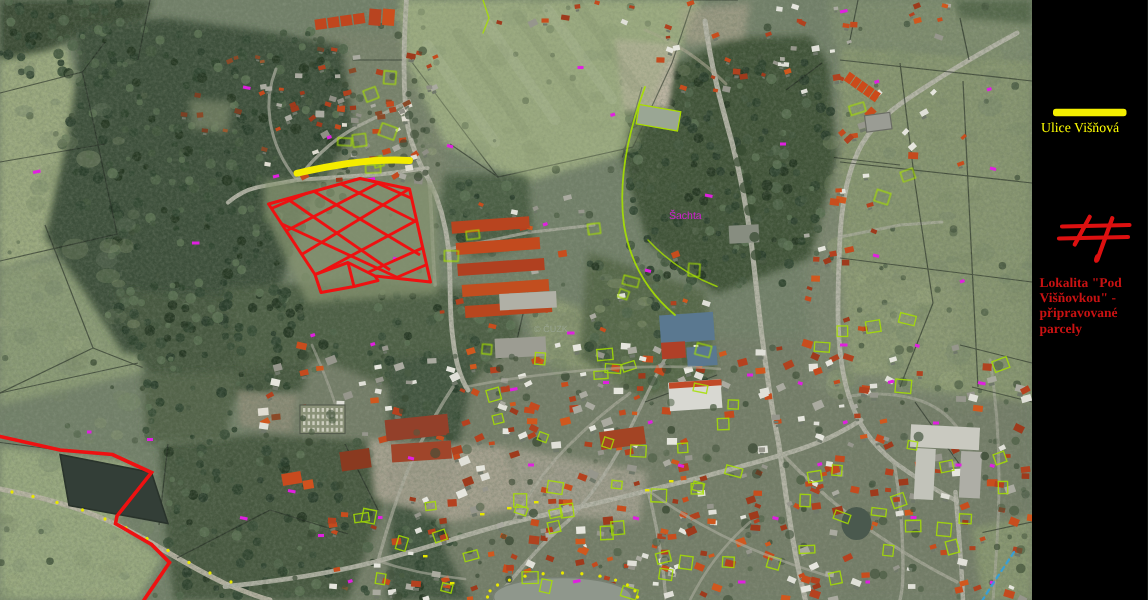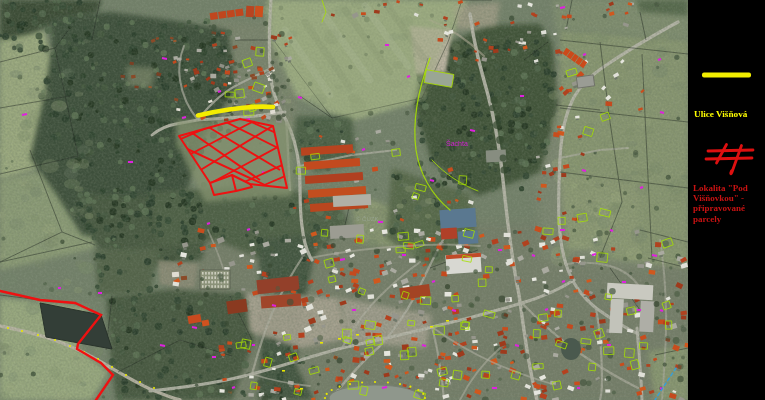--- a/index.html
+++ b/index.html
@@ -2787,15 +2787,15 @@
 <rect x="702" y="72.5" width="49" height="5" rx="2" fill="#f2ee00"></rect>
 
 <g stroke="#dd1010" stroke-width="2.8" fill="none" stroke-linecap="round">
 <path d="M708,151 L753,150"></path>
 <path d="M706,159 L752,158"></path>
 <path d="M726.5,144.5 L716.5,163"></path>
 <path d="M741.5,145.5 L732,172 C731,175 730,174 731.5,171"></path>
 </g>
 </svg>
 
-<div style="position:absolute;left:694px;top:80px;width:70px;color:#ffff00;font-weight:bold;font-size:9.2px;line-height:10px;margin-top:29px;">Ulice Višňová</div>
+<div style="position:absolute;left:694px;top:80px;width:70px;color:#ffff00;font-weight:normal;font-size:9.2px;line-height:10px;">Ulice Višňová</div>
 
 <div style="position:absolute;left:693px;top:183px;width:64px;color:#c81212;font-weight:bold;font-size:9px;line-height:10.2px;">Lokalita "Pod Višňovkou" - připravované parcely</div>
 </div>
 </body></html>

